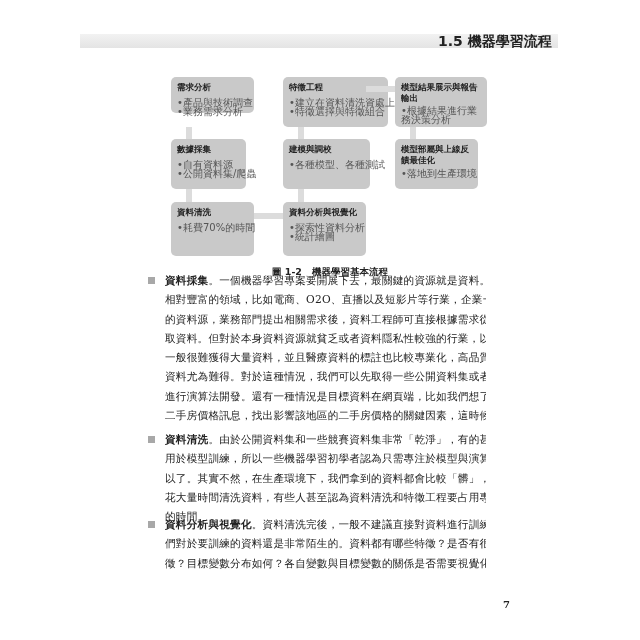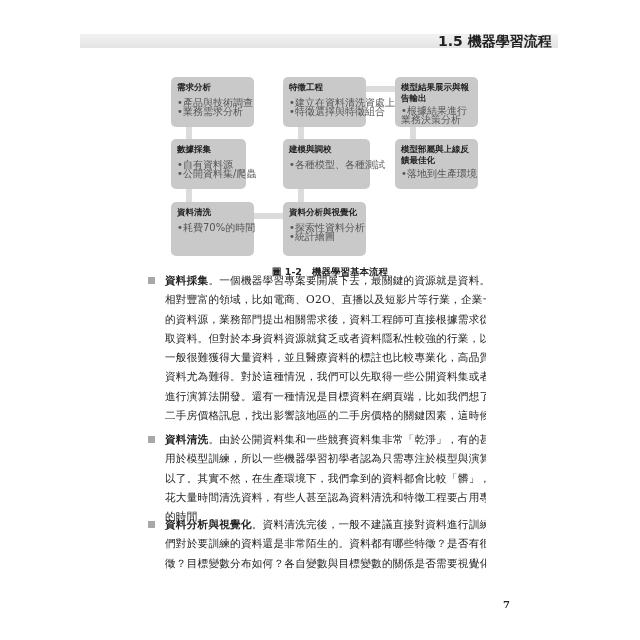--- a/index.html
+++ b/index.html
@@ -47,21 +47,21 @@
   }
 </style>
 </head>
 <body>
 
 <div class="header-bar"></div>
 <div class="header-title">1.5 機器學習流程</div>
 
 <div>
 
-  <div class="box" style="left:171px;top:77px;width:83px;height:50px;">
+  <div class="box" style="left:171px;top:77px;width:83px;height:36px;">
     <div class="box-title">需求分析</div>
     <div class="box-items">
       <div class="box-item">產品與技術調查</div>
       <div class="box-item">業務需求分析</div>
     </div>
   </div>
   <div class="connector" style="left:186px;top:127px;width:6px;height:12px;"></div>
   <div class="box" style="left:171px;top:139px;width:75px;height:50px;">
     <div class="box-title">數據採集</div>
     <div class="box-items">
@@ -86,30 +86,30 @@
     </div>
   </div>
   <div class="connector" style="left:298px;top:189px;width:6px;height:13px;"></div>
   <div class="box" style="left:283px;top:139px;width:87px;height:50px;">
     <div class="box-title">建模與調校</div>
     <div class="box-items">
       <div class="box-item">各種模型、各種測試</div>
     </div>
   </div>
   <div class="connector" style="left:298px;top:127px;width:6px;height:12px;"></div>
-  <div class="box" style="left:283px;top:77px;width:83px;height:50px;">
+  <div class="box" style="left:283px;top:77px;width:105px;height:50px;">
     <div class="box-title">特徵工程</div>
     <div class="box-items">
       <div class="box-item">建立在資料清洗資處上</div>
       <div class="box-item">特徵選擇與特徵組合</div>
     </div>
   </div>
   <div class="connector" style="left:366px;top:86px;width:29px;height:6px;"></div>
 
-  <div class="box" style="left:395px;top:77px;width:83px;height:50px;">
+  <div class="box" style="left:395px;top:77px;width:92px;height:50px;">
     <div class="box-title" style="white-space:normal;">模型結果展示與報告輸出</div>
     <div class="box-items" style="margin-top:2px;">
       <div class="box-item" style="white-space:normal;">根據結果進行業務決策分析</div>
     </div>
   </div>
   <div class="connector" style="left:410px;top:127px;width:6px;height:12px;"></div>
   <div class="box" style="left:395px;top:139px;width:83px;height:50px;">
     <div class="box-title" style="white-space:normal;">模型部屬與上線反饋最佳化</div>
     <div class="box-items" style="margin-top:3px;">
       <div class="box-item">落地到生產環境</div>

